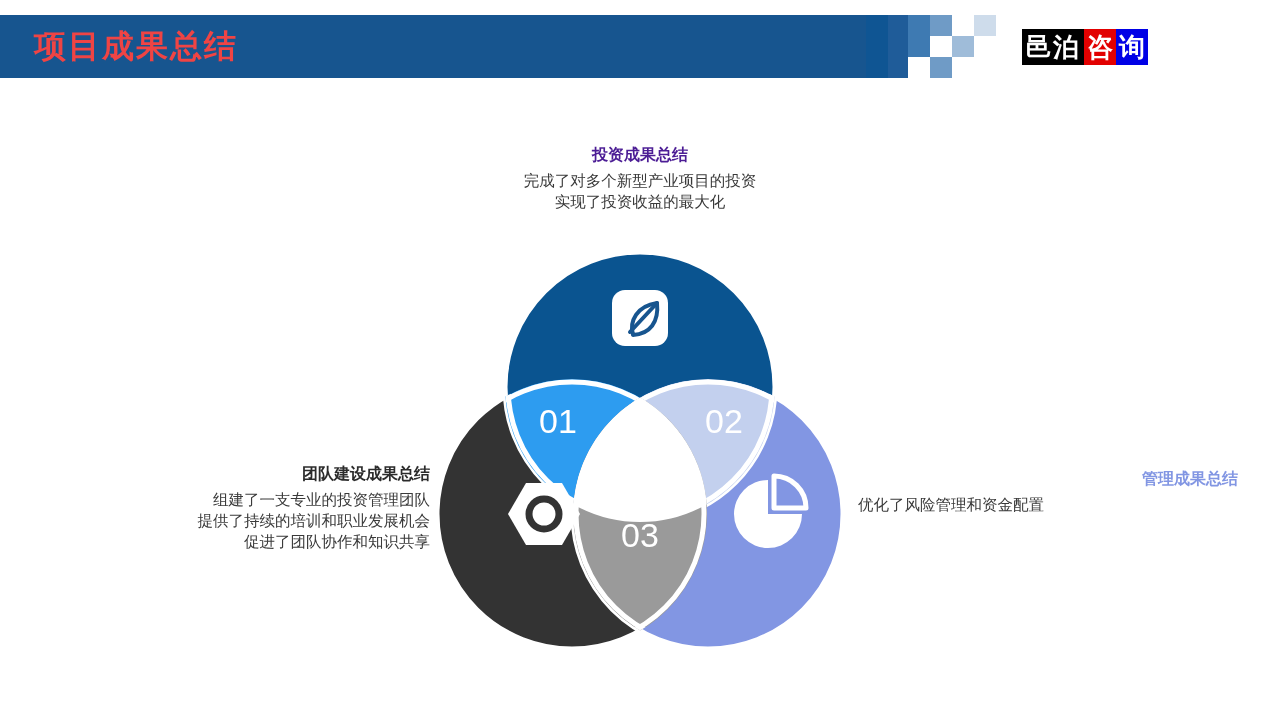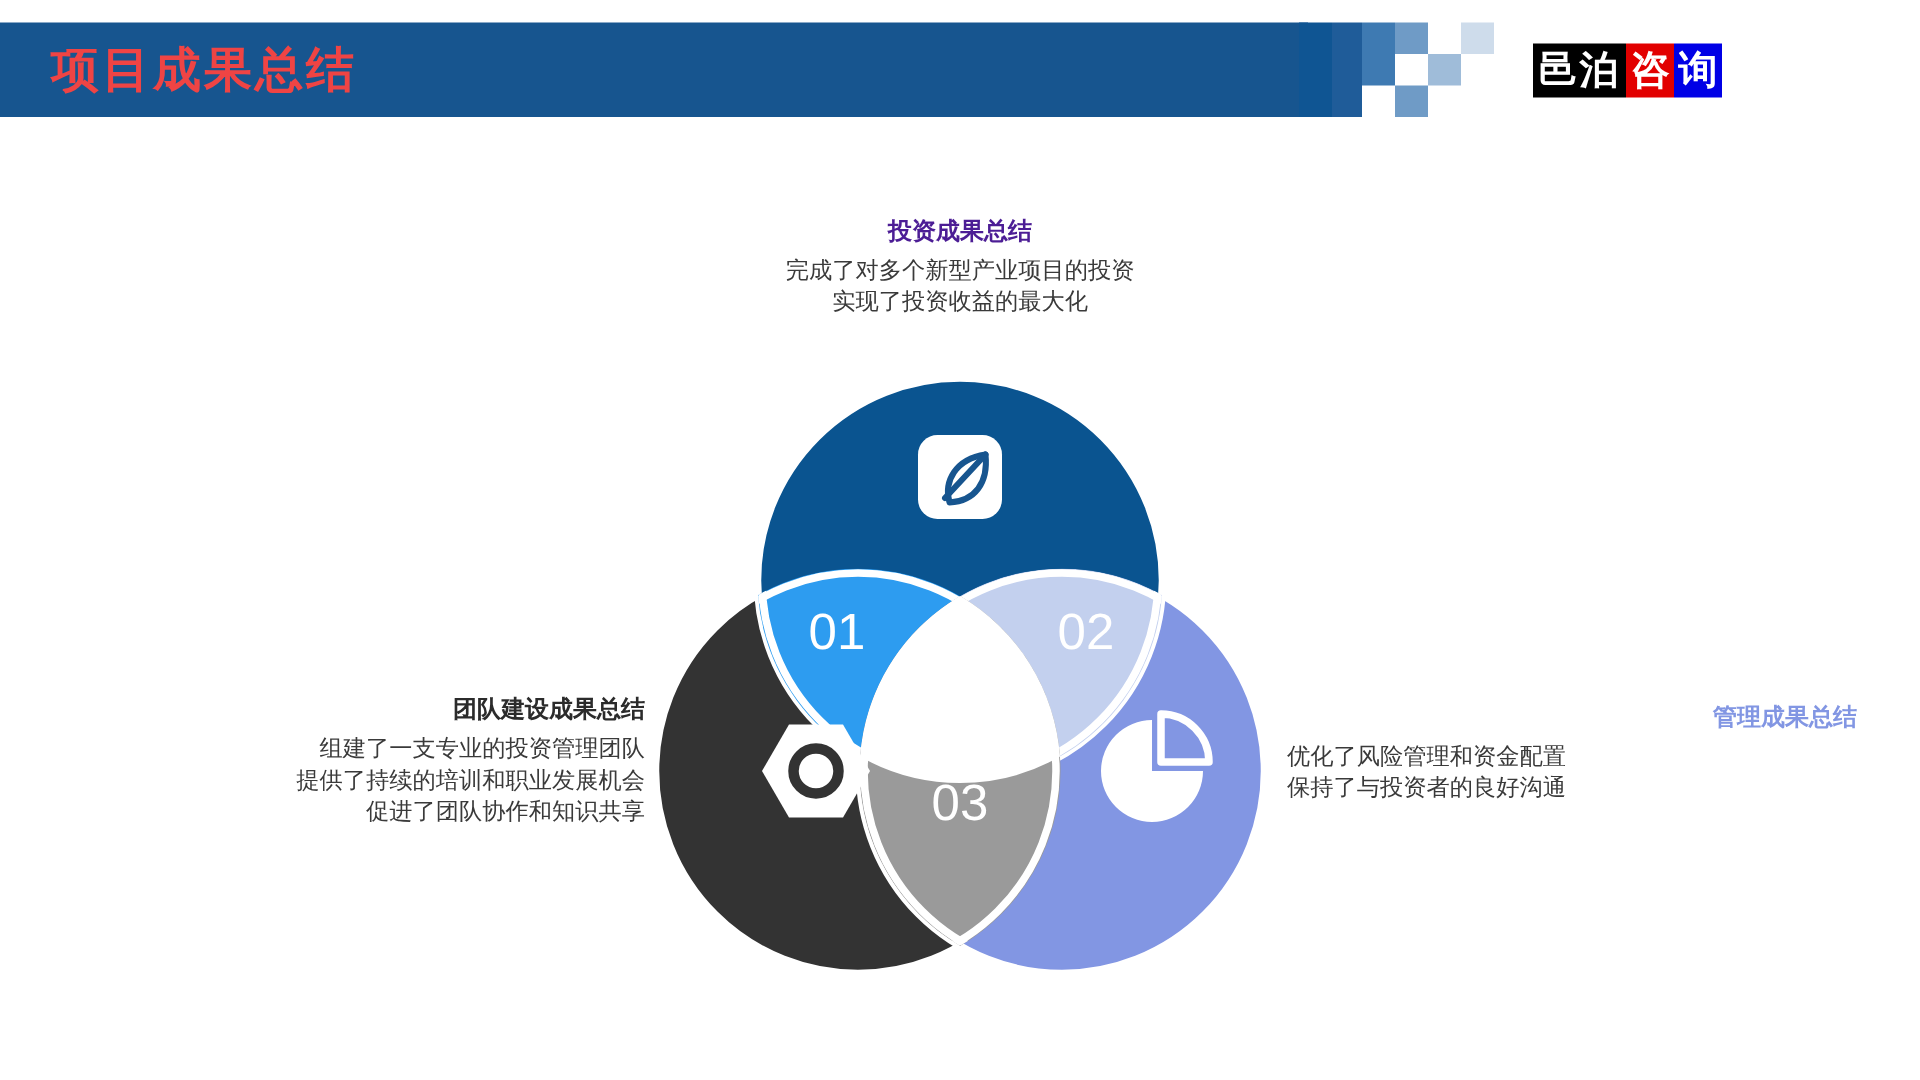--- a/index.html
+++ b/index.html
@@ -237,14 +237,13 @@
 <div class="block" id="block-left">
   <div class="head">团队建设成果总结</div>
   <div class="body">组建了一支专业的投资管理团队</div>
   <div class="body">提供了持续的培训和职业发展机会</div>
   <div class="body">促进了团队协作和知识共享</div>
 </div>
 
 <div class="block" id="block-right">
   <div class="head">管理成果总结</div>
   <div class="body">优化了风险管理和资金配置</div>
-  <div class="body">保持了与投资者的良好沟通</div>
 </div>
 
 </body></html>

